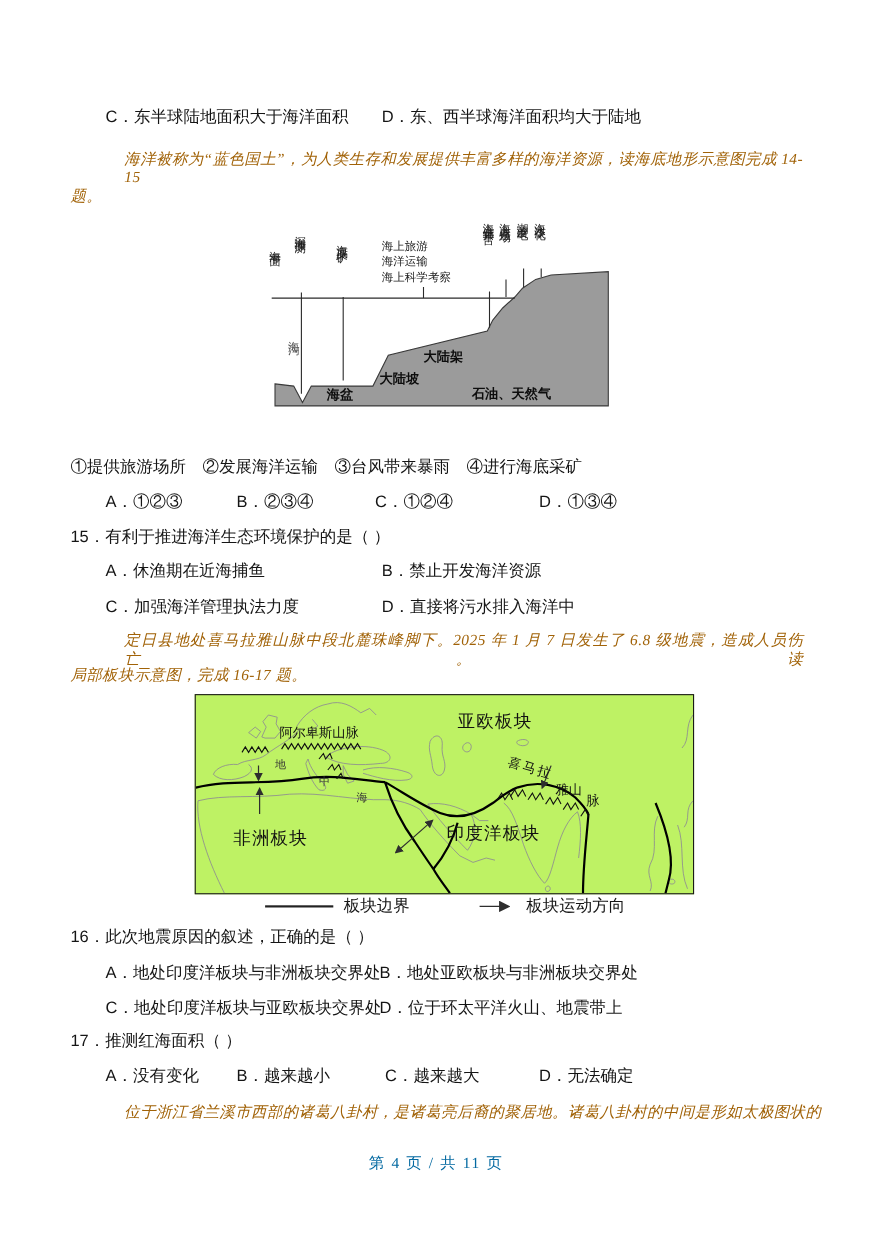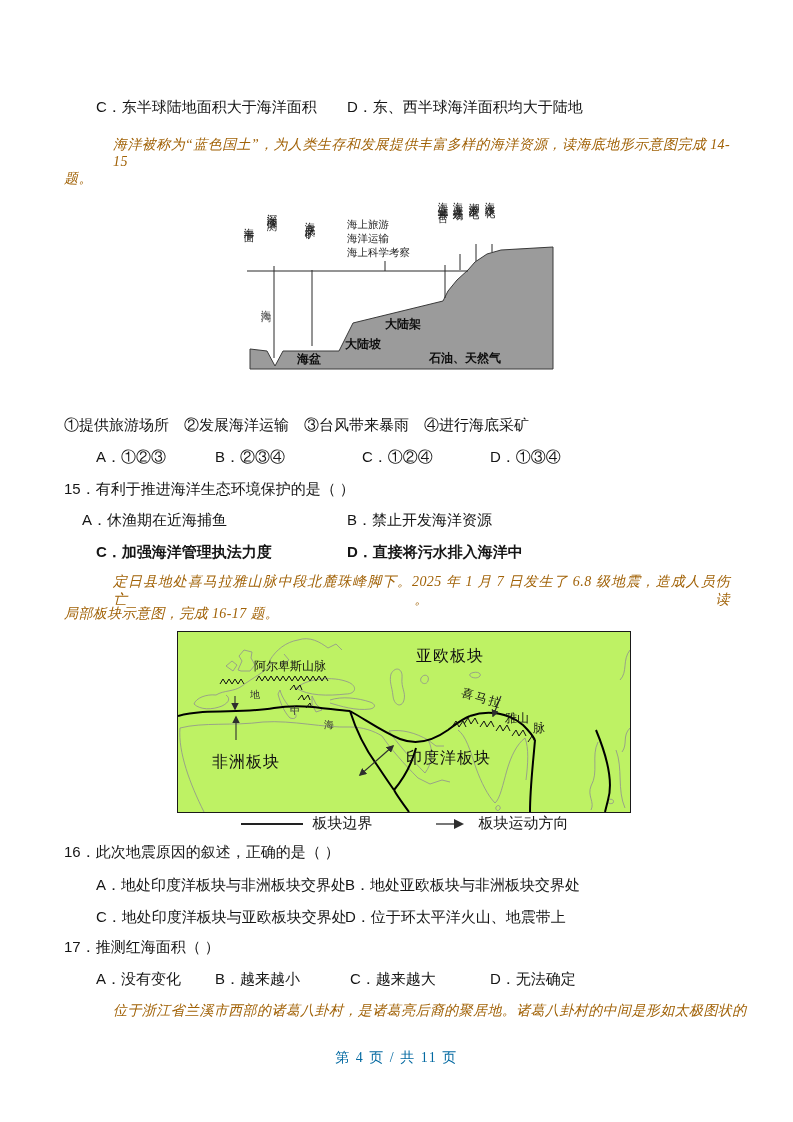--- a/index.html
+++ b/index.html
@@ -75,30 +75,30 @@
     <div class="sf-surface" style="left:62px;top:161px;">海盆</div>
     <div class="sf-surface" style="left:110px;top:146px;">大陆坡</div>
     <div class="sf-surface" style="left:150px;top:126px;">大陆架</div>
     <div class="sf-surface" style="left:194px;top:160px;">石油、天然气</div>
   </div>
 
   <div class="qtext abs" style="left:64px;top:416px;">①提供旅游场所　②发展海洋运输　③台风带来暴雨　④进行海底采矿</div>
   <div class="abs" style="left:0;top:448px;width:793px;height:20px;">
     <span class="qtext abs" style="left:96px;top:0;">A．①②③</span>
     <span class="qtext abs" style="left:215px;top:0;">B．②③④</span>
-    <span class="qtext abs" style="left:362px;top:0;text-align:right;">C．①②④</span>
+    <span class="qtext abs" style="left:341px;top:0;text-align:right;">C．①②④</span>
     <span class="qtext abs" style="left:490px;top:0;">D．①③④</span>
   </div>
 
   <div class="qtext abs" style="left:64px;top:480px;">15．有利于推进海洋生态环境保护的是（  ）</div>
   <div class="abs" style="left:0;top:511px;width:793px;height:20px;">
-    <span class="qtext abs" style="left:82px;top:0;">A．休渔期在近海捕鱼</span>
+    <span class="qtext abs" style="left:96px;top:0;">A．休渔期在近海捕鱼</span>
     <span class="qtext abs" style="left:347px;top:0;">B．禁止开发海洋资源</span>
   </div>
-  <div class="abs" style="left:0;top:543px;width:793px;height:20px;font-weight:bold;">
+  <div class="abs" style="left:0;top:543px;width:793px;height:20px;">
     <span class="qtext abs" style="left:96px;top:0;">C．加强海洋管理执法力度</span>
     <span class="qtext abs" style="left:347px;top:0;">D．直接将污水排入海洋中</span>
   </div>
 
   <div class="passage passage-just abs" style="left:113px;top:573px;">定日县地处喜马拉雅山脉中段北麓珠峰脚下。2025 年 1 月 7 日发生了 6.8 级地震，造成人员伤亡。读</div>
   <div class="passage abs" style="left:64px;top:605px;">局部板块示意图，完成 16-17 题。</div>
 
   <div class="map">
     <svg width="452" height="180" viewBox="0 0 452 180">
       <defs>

